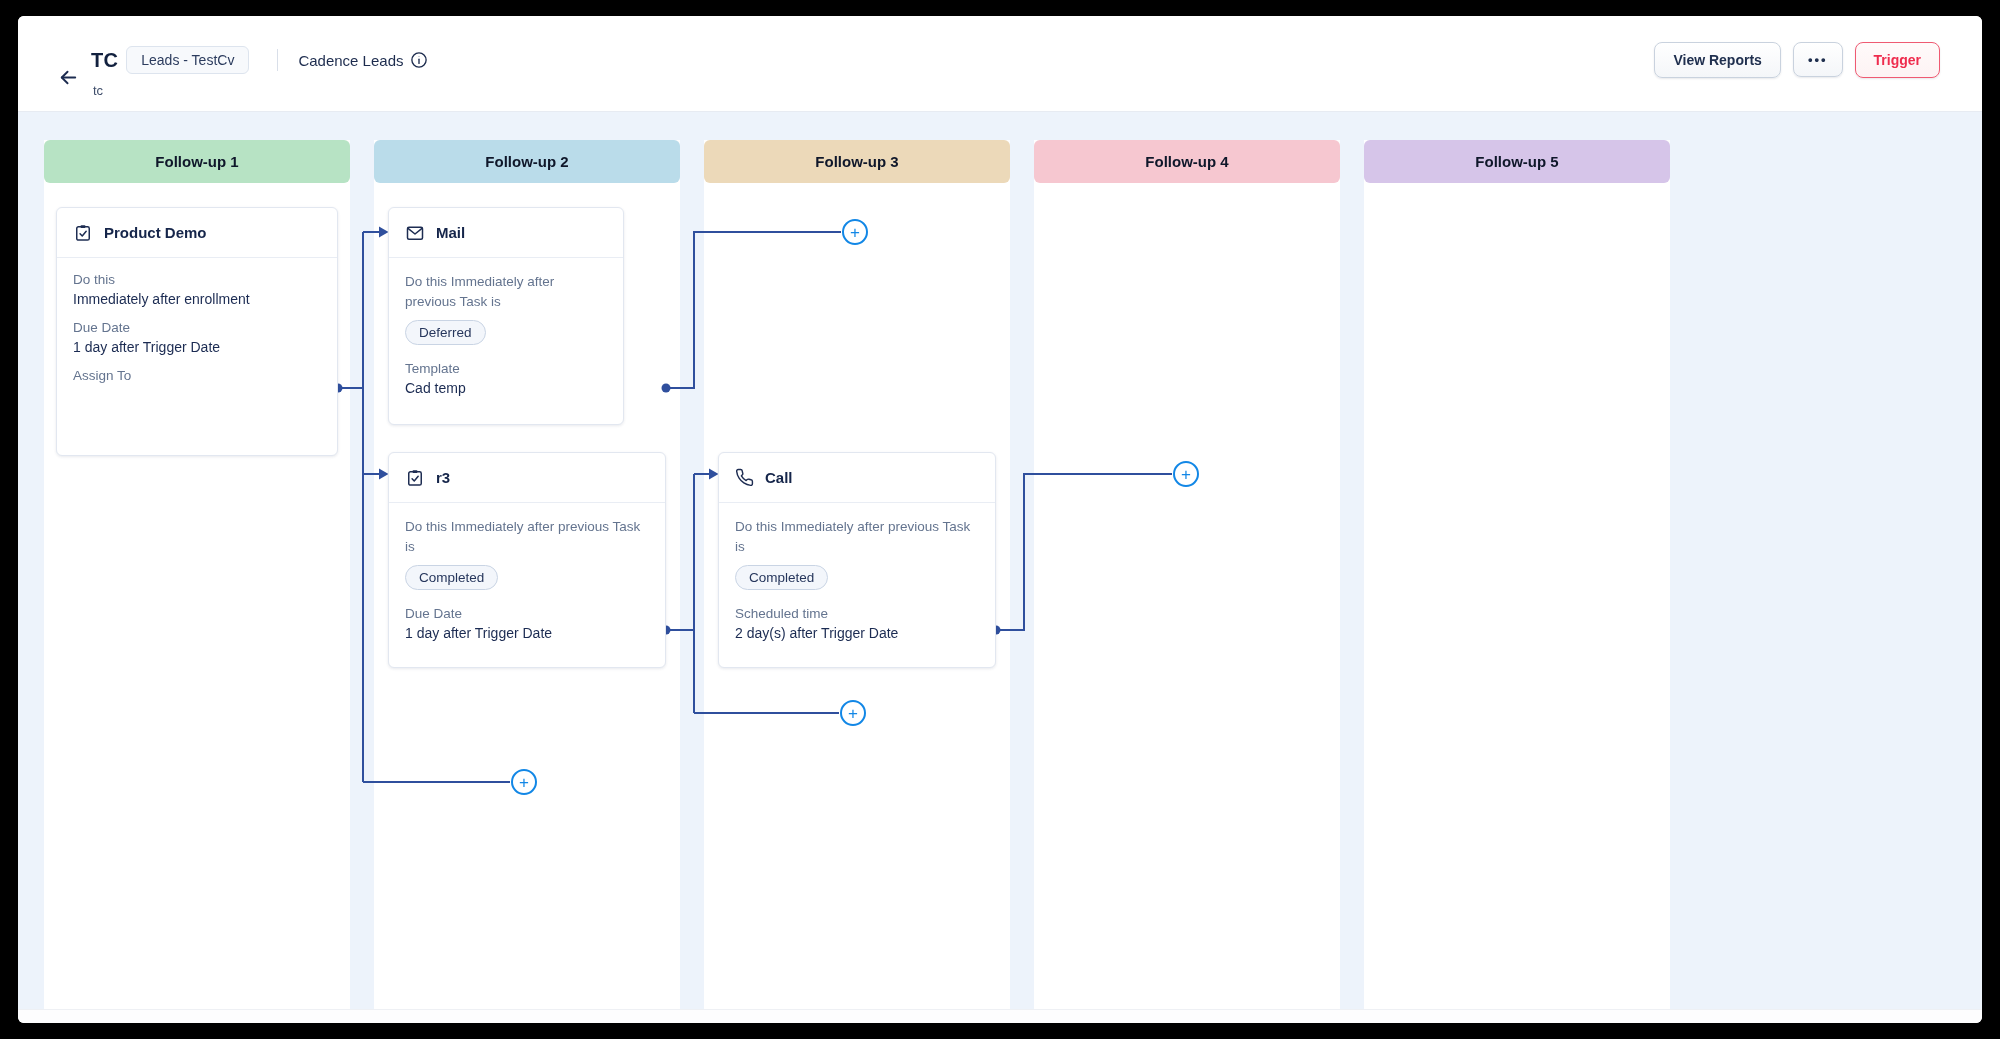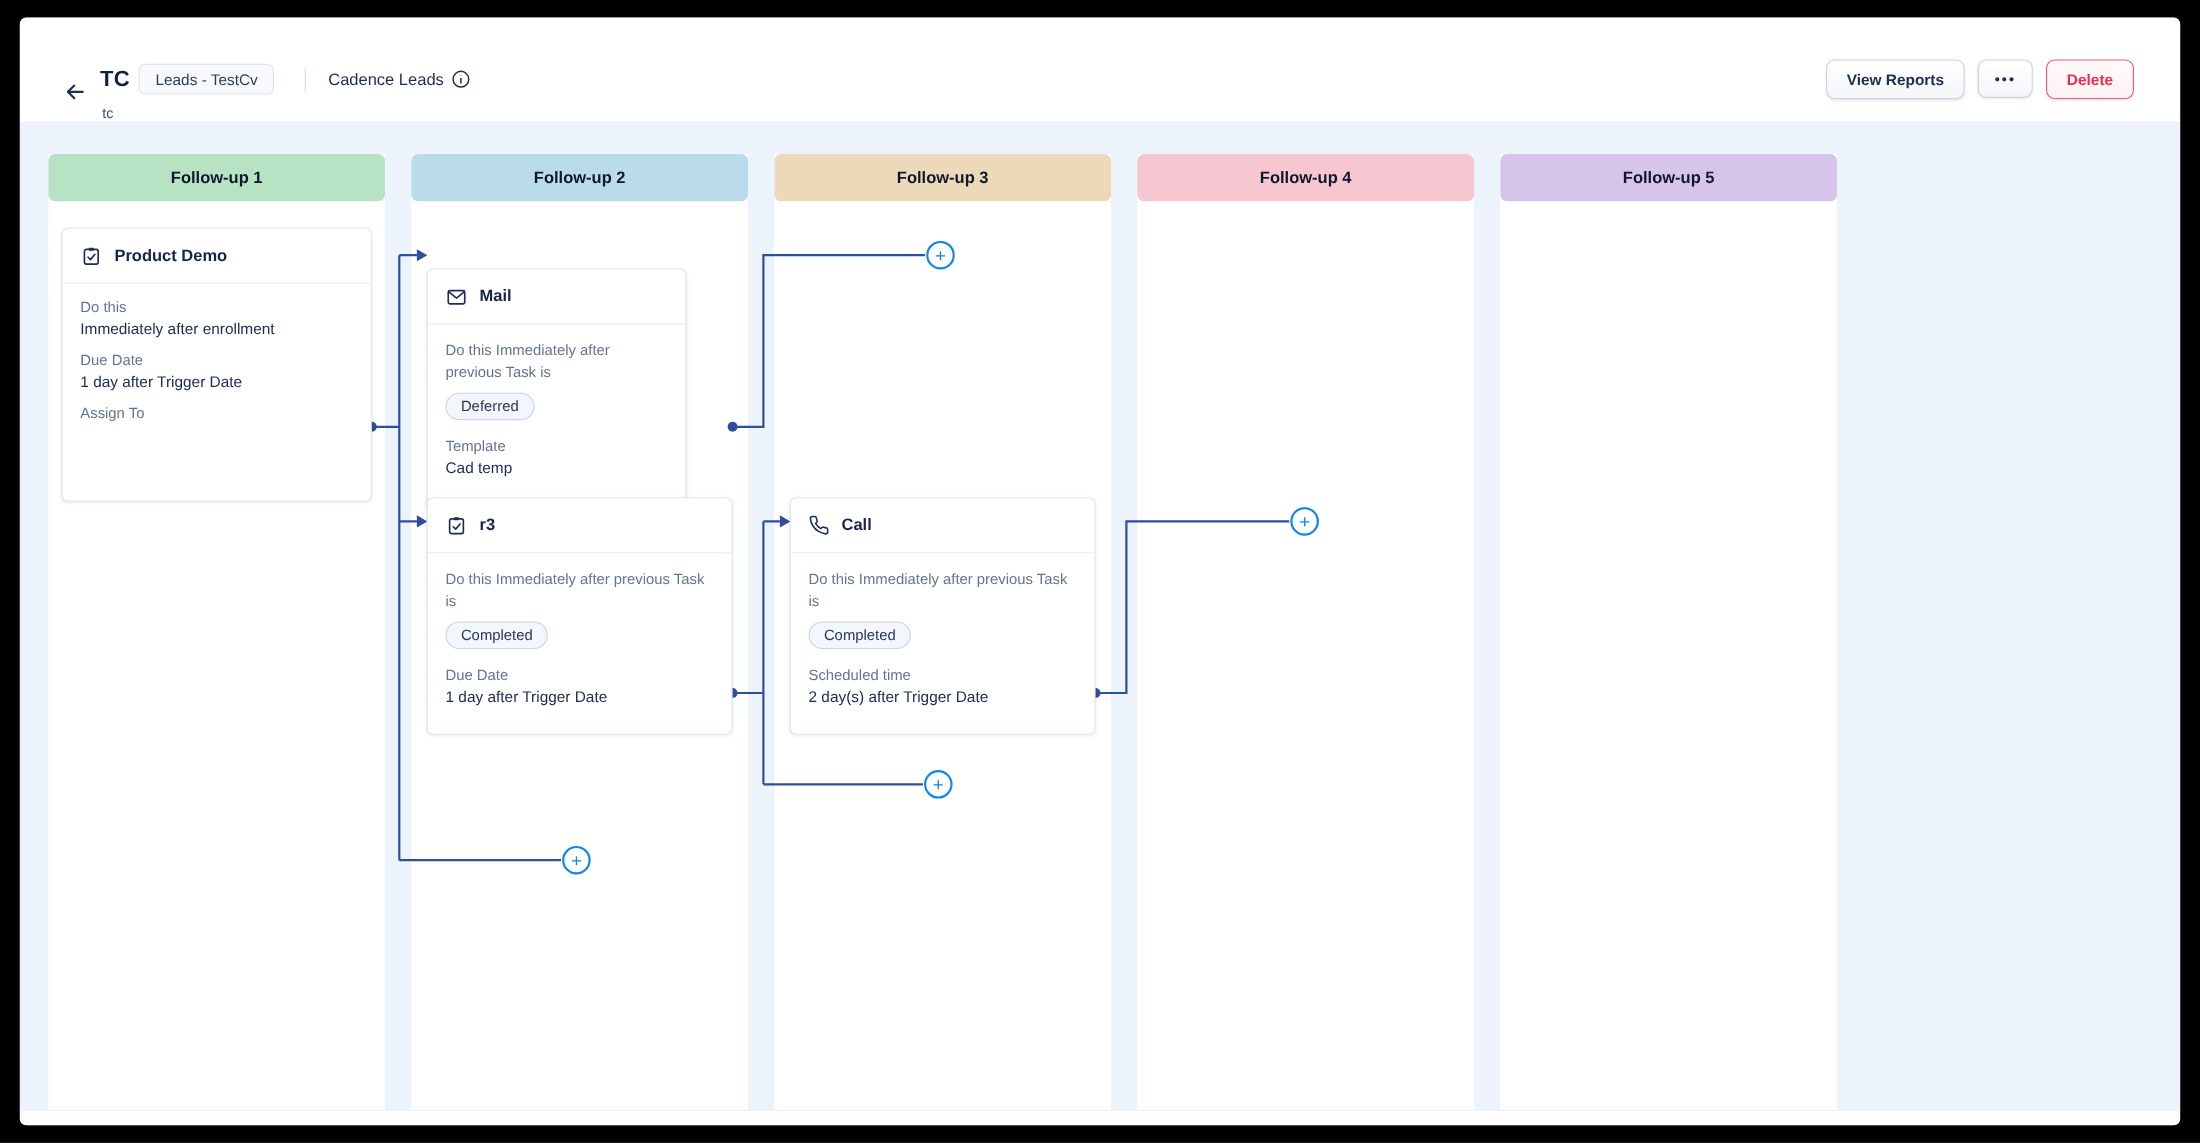--- a/index.html
+++ b/index.html
@@ -10,21 +10,21 @@
     font-family:"Liberation Sans", sans-serif;
   }
   .window {
     position:absolute; left:18px; top:16px; width:1964px; height:1007px;
     background:#ffffff; border-radius:6px; overflow:hidden;
   }
   
   .topbar {
     position:absolute; top:0; left:0; right:0; height:96px; background:#fff;
     border-bottom:1px solid #e7ebf2;
-    display:flex; justify-content:space-between; padding:12px 42px 0 39px;
+    display:flex; justify-content:space-between; padding:0 42px 0 39px;
   }
   .topbar-left { display:flex; gap:11px; padding-top:30px; }
   .back-btn { margin-top:1px; cursor:pointer; color:#1d2c50; background:none; border:none; }
   .title-block { display:flex; flex-direction:column; }
   .title-row { display:flex; align-items:center; }
   .page-title { font-size:20px; font-weight:700; color:#12213f; letter-spacing:.3px; }
   .module-chip {
     margin-left:8px; background:#f7f9fc; border:1px solid #dde4ee; border-radius:6px;
     padding:5px 14px; font-size:14px; color:#2c3c5e;
   }
@@ -111,21 +111,21 @@
               </svg>
             </button>
           </span>
         </div>
         <div class="sub-title">tc</div>
       </div>
     </div>
     <div class="topbar-right">
       <button class="btn">View Reports</button>
       <button class="btn btn-more">•••</button>
-      <button class="btn btn-delete">Delete</button>
+      <button class="btn btn-delete">Trigger</button>
     </div>
   </header>
 
   <div class="board">
 
     <div class="lane" style="left:26px">
       <div class="lane-head" style="background: rgb(183, 227, 196);">Follow-up 1</div>
     </div>
     <div class="lane" style="left:356px">
       <div class="lane-head" style="background: rgb(186, 220, 234);">Follow-up 2</div>
@@ -175,21 +175,21 @@
         <div class="f-group">
           <div class="f-label">Due Date</div>
           <div class="f-value">1 day after Trigger Date</div>
         </div>
         <div class="f-group">
           <div class="f-label">Assign To</div>
         </div>
       </div>
     </div>
 
-    <div class="card" style="left:370px; top:95px; width:236px; height:218px;margin-top:37px;">
+    <div class="card" style="left:370px; top:95px; width:236px; height:218px;">
       <div class="card-head">
         <svg width="20" height="20" viewBox="0 0 24 24" fill="none" stroke="currentColor" stroke-width="1.8">
           <rect x="3" y="5" width="18" height="14.5" rx="1.8"></rect>
           <path d="M3.6 6.4 L12 13.2 L20.4 6.4" stroke-linecap="round" stroke-linejoin="round"></path>
         </svg>
         <span class="card-title">Mail</span>
       </div>
       <div class="card-body">
         <div class="cond">Do this Immediately after previous Task is</div>
         <span class="badge">Deferred</span>

